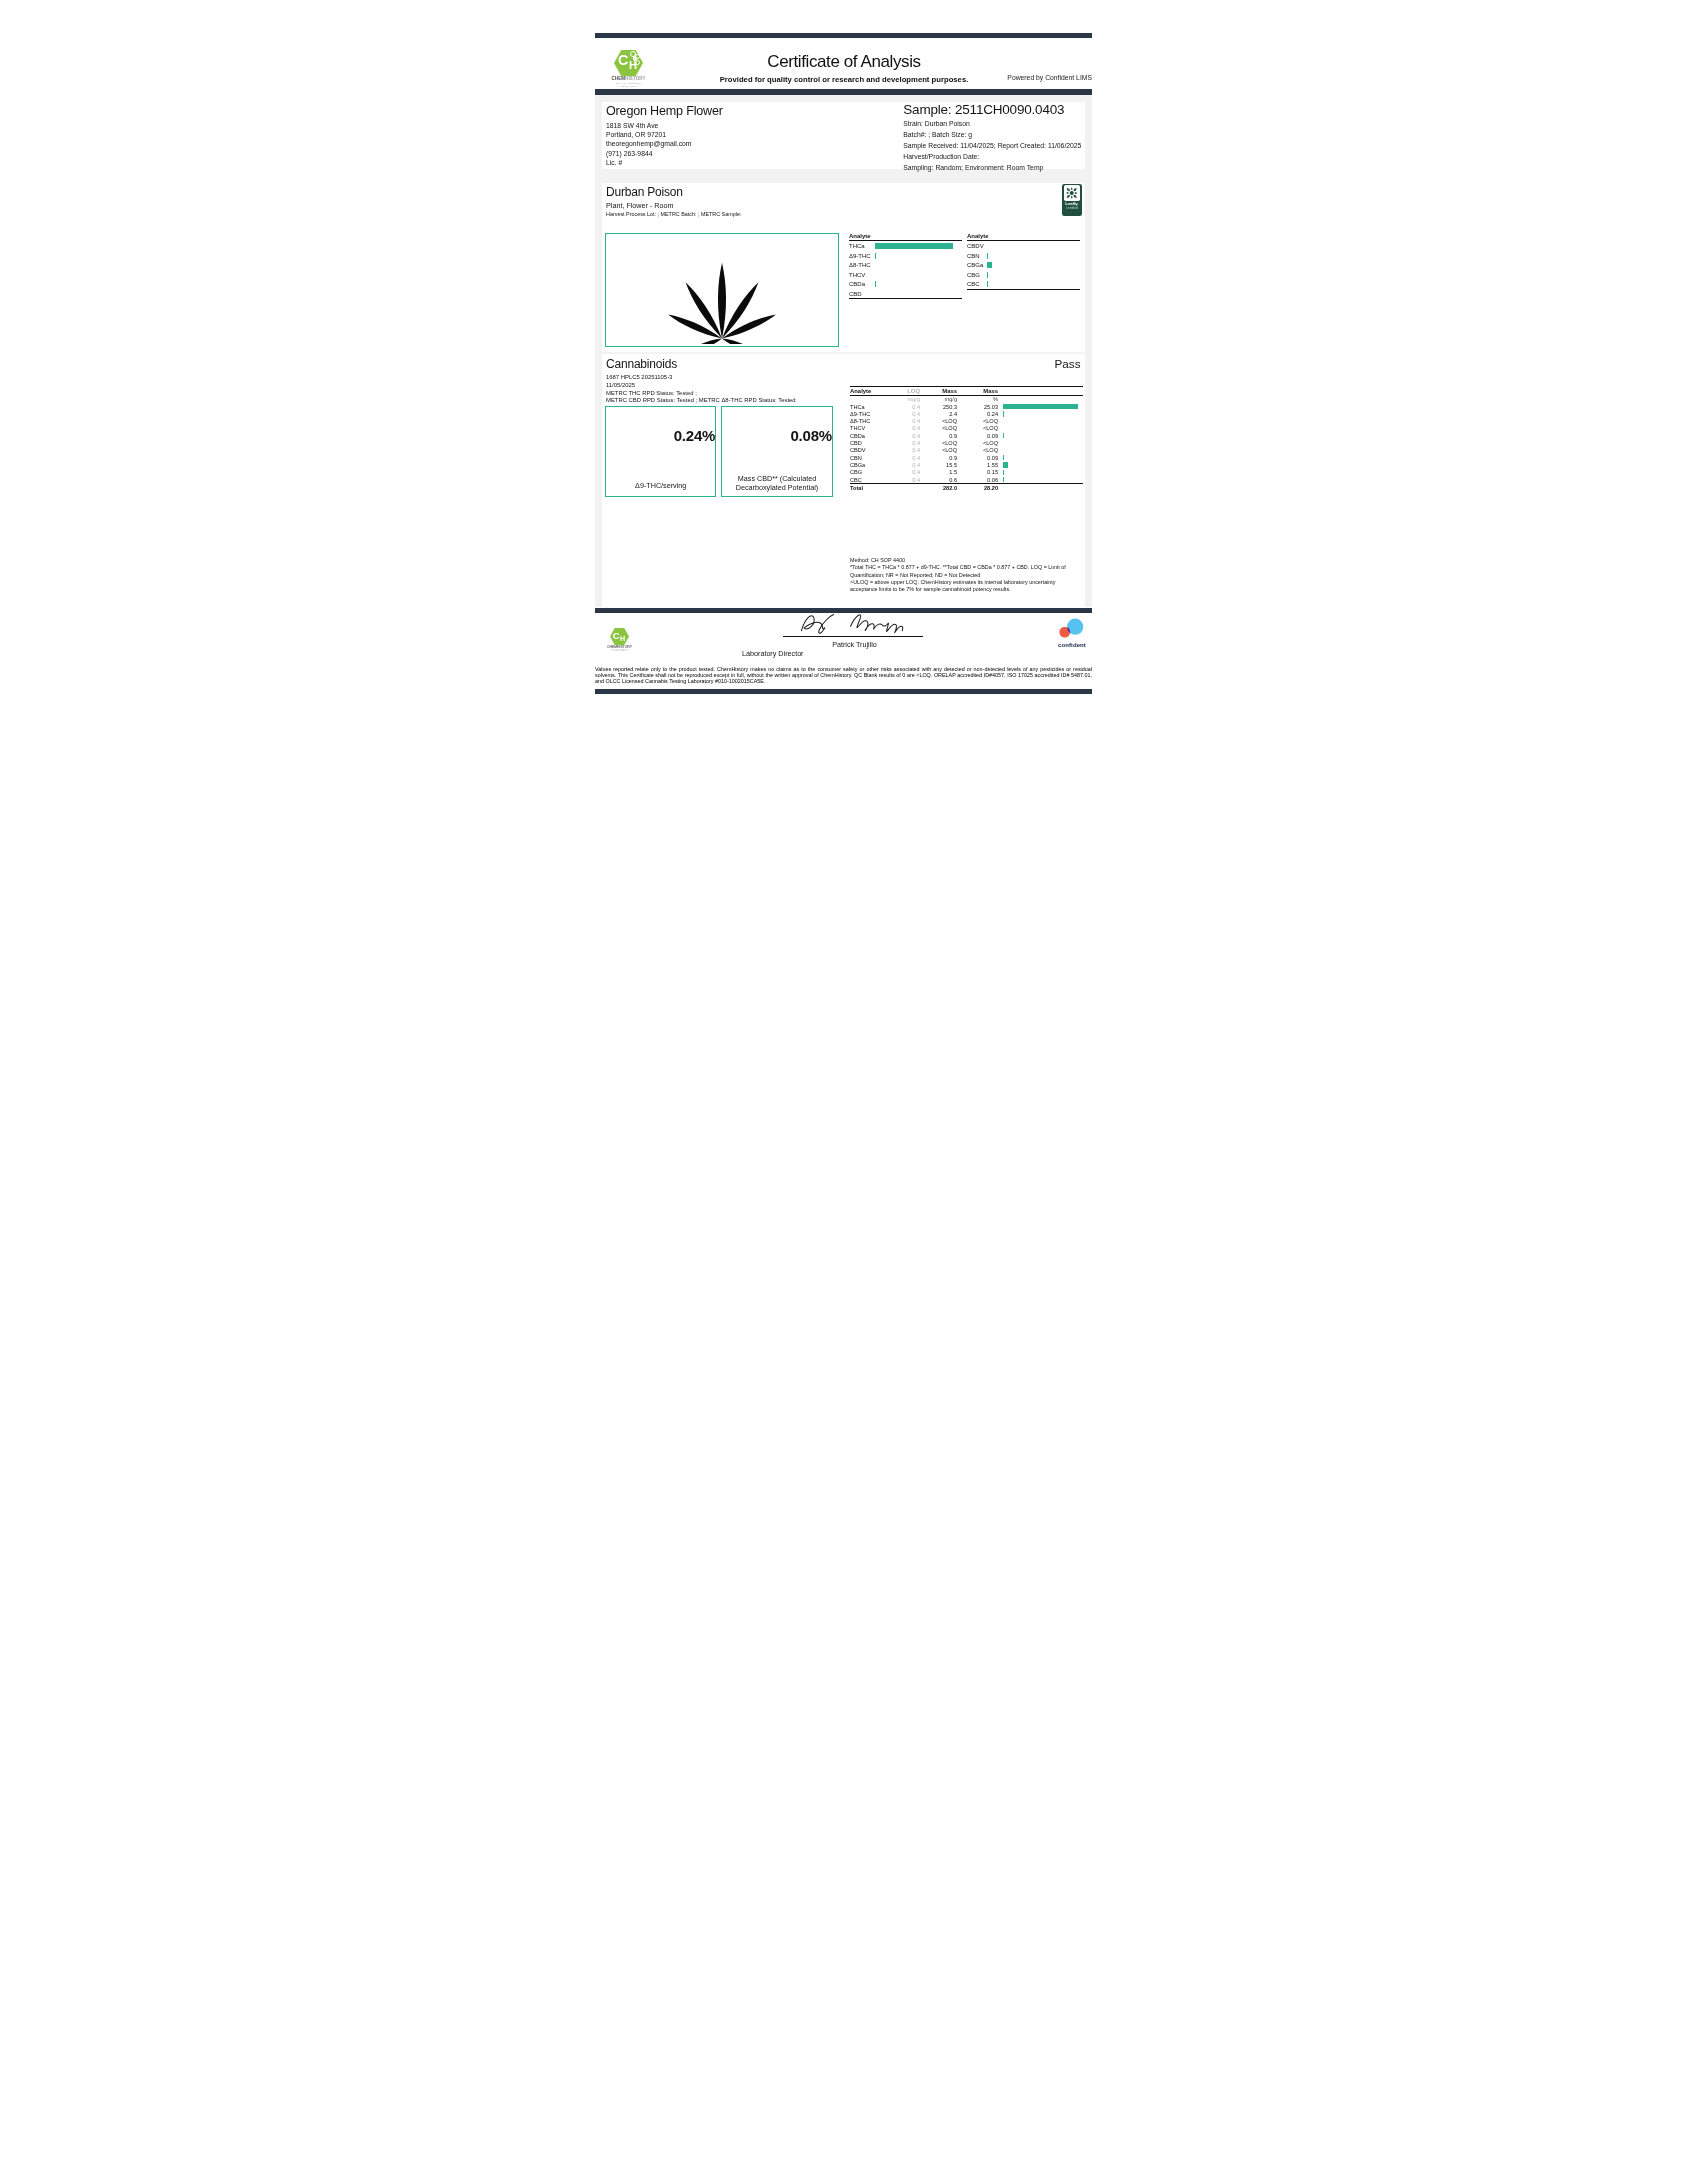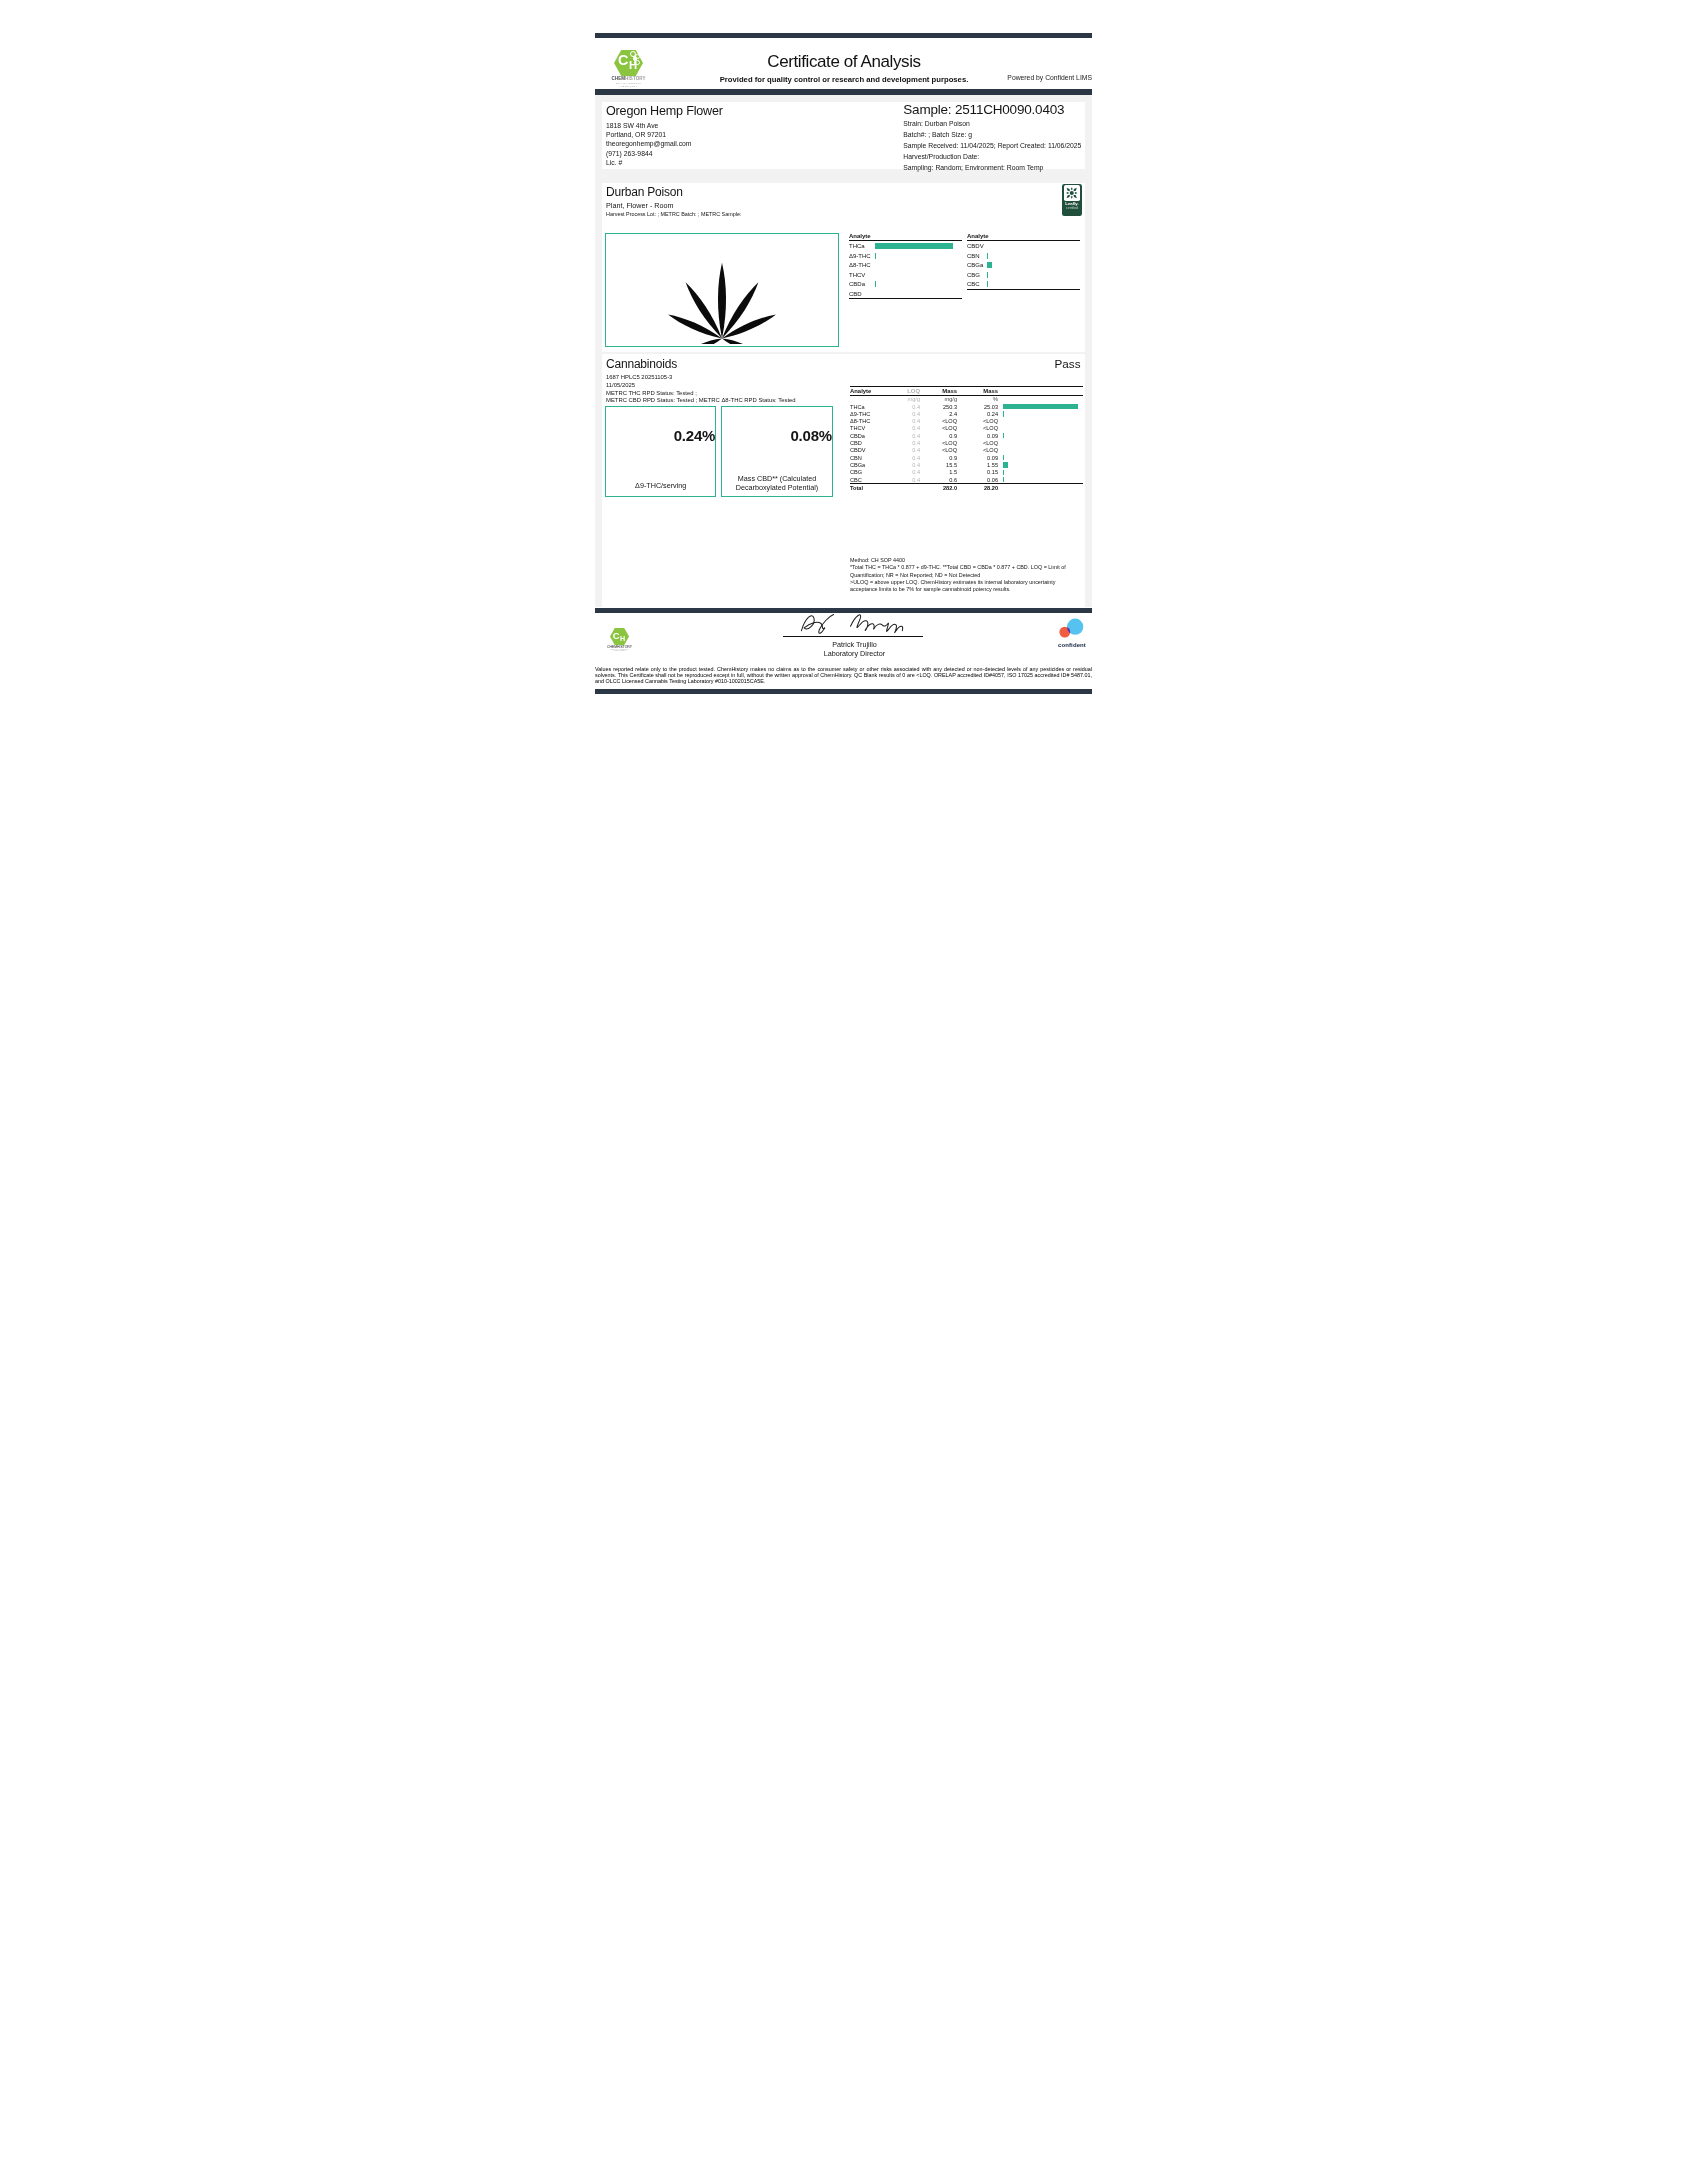--- a/index.html
+++ b/index.html
@@ -97,21 +97,21 @@
   .chem-logo-sm{position:absolute;left:44px;top:628px;width:27px;text-align:center;}
   .hex-sm{position:relative;width:19px;height:17px;margin:0 auto;background:#8bc540;
        clip-path:polygon(25% 0%,75% 0%,100% 50%,75% 100%,25% 100%,0% 50%);}
   .hex-sm .c{position:absolute;left:2.7px;top:1.8px;font-size:9.5px;font-weight:700;color:#fff;}
   .hex-sm .h{position:absolute;left:10px;top:5.9px;font-size:7.2px;font-weight:700;color:#fff;}
   .brandline-sm{margin-top:0.9px;font-size:3.4px;line-height:3.6px;}
   .tagline-sm{font-size:1.5px;color:#9b9b9b;letter-spacing:0.3px;}
   .sig-svg{position:absolute;left:212px;top:611px;}
   .sig-line{position:absolute;left:221px;top:636px;width:140px;height:1.4px;background:#111;}
   .sig-name{position:absolute;left:180px;width:225px;top:640px;text-align:center;font-size:7.2px;}
-  .sig-role{position:absolute;left:180px;width:225px;top:649px;text-align:center;font-size:7.2px;}
+  .sig-role{position:absolute;left:180px;width:225px;top:649px;font-size:7.2px;}
   .confident{position:absolute;left:493px;top:618px;width:34px;text-align:center;}
   .confident-word{font-size:6px;font-weight:600;color:#162447;letter-spacing:0.1px;margin-top:0.5px;}
 
   .footer{position:absolute;left:33px;top:666px;width:497px;font-size:5.4px;line-height:6.2px;
           text-align:justify;color:#000;}
 </style>
 </head>
 <body>
 
 <div class="page">

